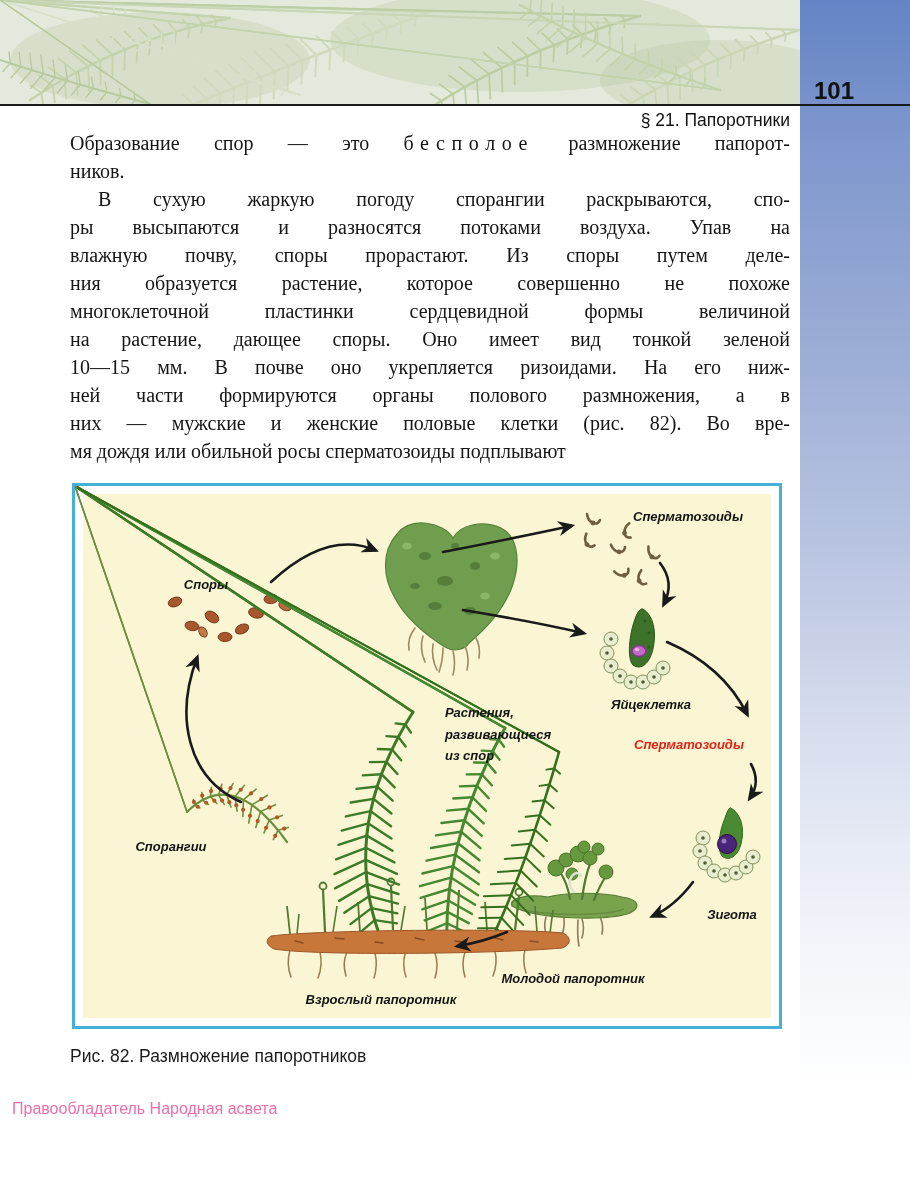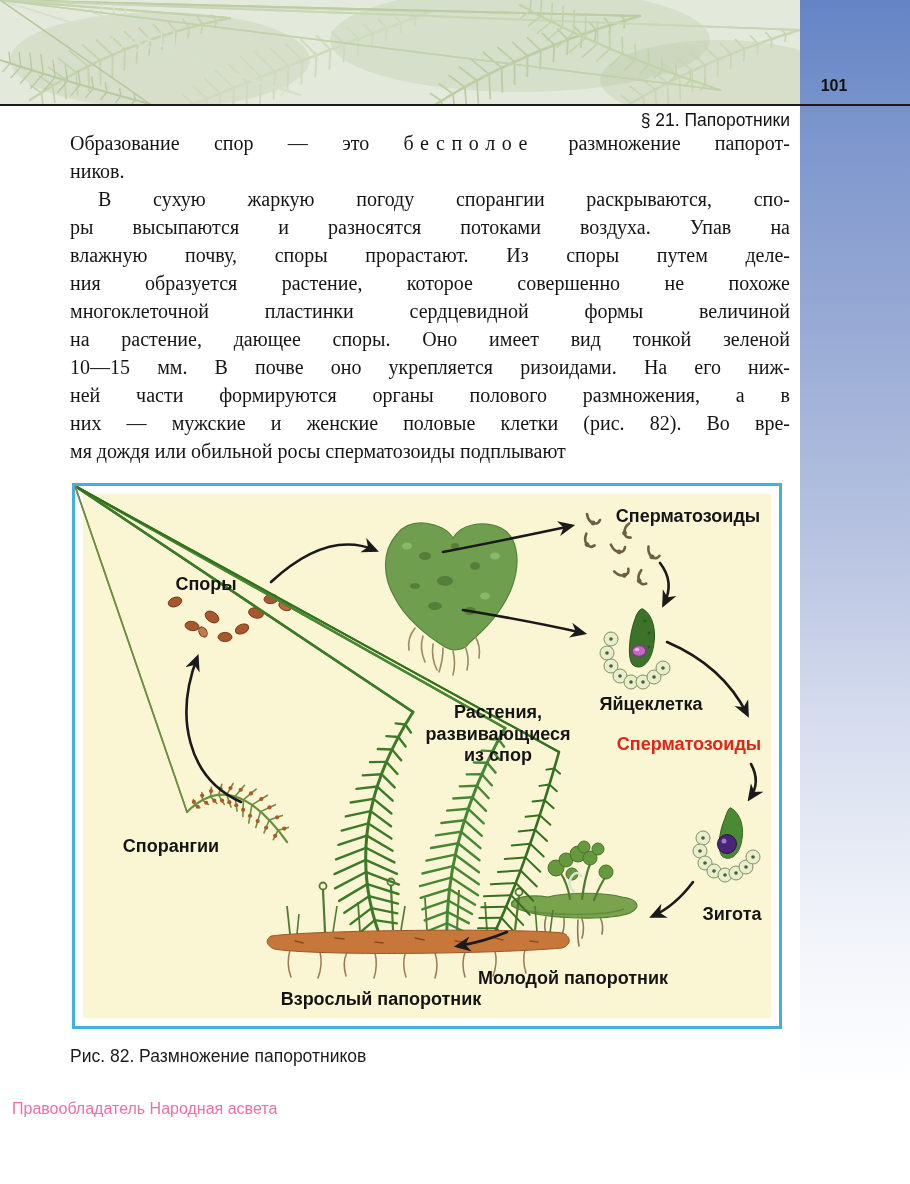--- a/index.html
+++ b/index.html
@@ -15,36 +15,36 @@
   .abs{position:absolute;}
 
   
   .blue-strip{left:800px;top:0;width:110px;height:1184px;
     background:linear-gradient(180deg,#6484c5 0%,#7e97cd 12%,#94a7d3 25%,#b6c2e0 45%,#d8deef 62%,#f0f3f9 78%,#ffffff 92%);}
 
   
   .header-band{left:0;top:0;width:800px;height:106px;background:#e4eadb;overflow:hidden;}
   .header-rule{left:0;top:104px;width:910px;height:2px;background:var(--ink);}
   .header-section{top:81px;left:430px;width:360px;text-align:right;font-size:17.5px;color:#121212;margin-top:29px;}
-  .page-number{top:77px;left:800px;width:68px;text-align:center;font-size:16px;font-weight:bold;color:#111;}
+  .page-number{top:77px;left:800px;width:68px;text-align:center;font-size:24px;font-weight:bold;color:#111;}
 
   
   .body-text{left:70px;top:129px;width:720px;font-family:"Liberation Serif",serif;
     font-size:20px;line-height:28px;color:#151515;}
   .tl{text-align:justify;text-align-last:justify;}
   .tl.last{text-align-last:left;}
   .tl.indent{text-indent:28px;}
   .sp{letter-spacing:0.33em;}
 
   
   .figure-box{left:72px;top:483px;width:710px;height:546px;border:3px solid var(--fig-border);
     background:#fff;box-sizing:border-box;}
   .fig-svg{position:absolute;left:0;top:0;}
   .fig-label{position:absolute;transform:translateX(-50%);white-space:nowrap;
-    font-size:18px;font-weight:bold;color:#141414;line-height:21.5px;text-align:center;}
+    font-size:13px;font-weight:bold;color:#141414;line-height:21.5px;text-align:left;font-style:italic;}
   .fig-label.red{color:var(--c-red);}
 
   .caption{left:70px;top:1046px;font-size:17.5px;color:#1c1c1c;}
   .footer{left:12px;top:1100px;width:910px;text-align:left;font-size:16px;color:var(--c-pink);}
 </style>
 </head>
 <body>
 
 <div class="abs blue-strip"></div>
 

